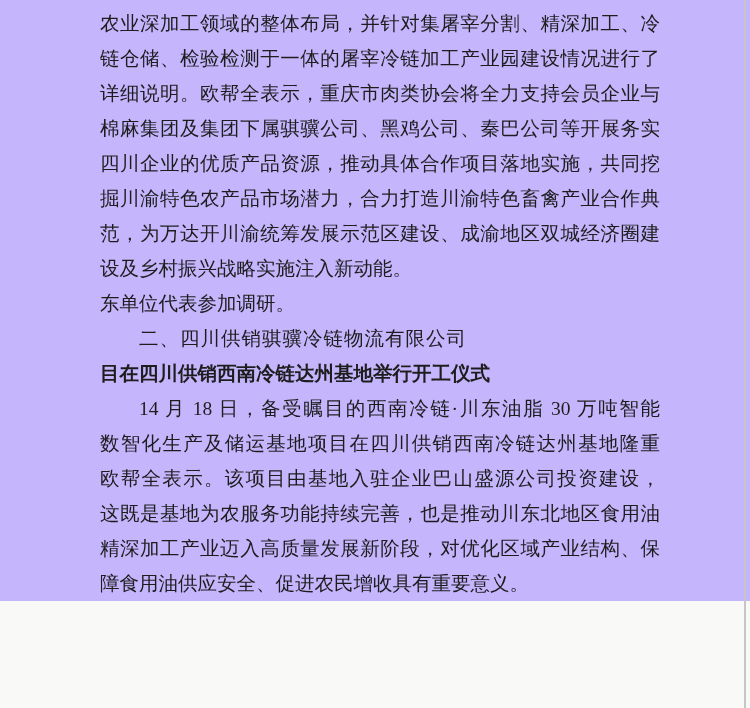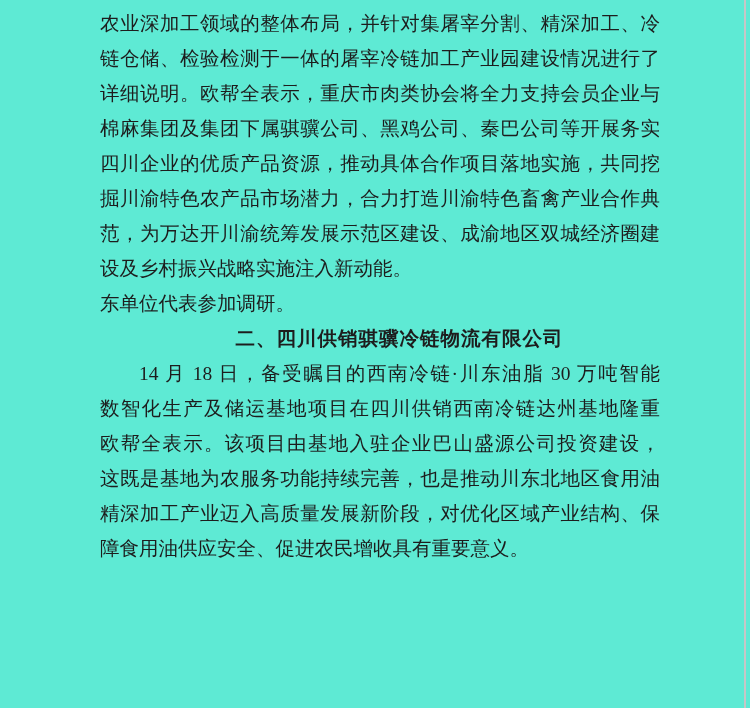--- a/index.html
+++ b/index.html
@@ -4,22 +4,22 @@
 <style>
   * { margin: 0; padding: 0; box-sizing: border-box; }
   html, body {
     width: 750px; height: 708px;
     overflow: hidden;
     background: #f9f9f8;
     font-family: "Liberation Serif", "DejaVu Serif", serif;
   }
   .page {
     position: relative;
-    width: 750px; height: 708px;
-    background: #5eead4;
+    width: 750px; height: 601px;
+    background: #c4b5fd;
   }
   .content {
     position: absolute;
     left: 100px; top: 6px;
     width: 560px;
   }
   .line {
     height: 35px;
     line-height: 35px;
     font-size: 19.5px;
@@ -30,24 +30,23 @@
   }
   .just {
     white-space: normal;
     text-align: justify;
     text-align-last: justify;
     text-justify: inter-character;
   }
   .indent { text-indent: 2em; }
   .bold { font-weight: bold; }
   .heading {
-    font-weight: bold;
+    font-weight: normal;
     font-family: "Liberation Sans", "DejaVu Sans", sans-serif;
     letter-spacing: 1px;
-    text-align: center;
   }
   .right-border {
     position: absolute;
     left: 744px; top: 0;
     width: 2px; height: 708px;
     background: #c6c6c6;
   }
 </style>
 </head>
 <body>
@@ -57,20 +56,21 @@
     <div class="line just">农业深加工领域的整体布局，并针对集屠宰分割、精深加工、冷</div>
     <div class="line just">链仓储、检验检测于一体的屠宰冷链加工产业园建设情况进行了</div>
     <div class="line just">详细说明。欧帮全表示，重庆市肉类协会将全力支持会员企业与</div>
     <div class="line just">棉麻集团及集团下属骐骥公司、黑鸡公司、秦巴公司等开展务实</div>
     <div class="line just">四川企业的优质产品资源，推动具体合作项目落地实施，共同挖</div>
     <div class="line just">掘川渝特色农产品市场潜力，合力打造川渝特色畜禽产业合作典</div>
     <div class="line just">范，为万达开川渝统筹发展示范区建设、成渝地区双城经济圈建</div>
     <div class="line">设及乡村振兴战略实施注入新动能。</div>
     <div class="line">东单位代表参加调研。</div>
     <div class="line heading indent">二、四川供销骐骥冷链物流有限公司</div>
+    <div class="line bold">目在四川供销西南冷链达州基地举行开工仪式</div>
     <div class="line just indent">14 月 18 日，备受瞩目的西南冷链·川东油脂 30 万吨智能</div>
     <div class="line just">数智化生产及储运基地项目在四川供销西南冷链达州基地隆重</div>
     <div class="line just">欧帮全表示。该项目由基地入驻企业巴山盛源公司投资建设，</div>
     <div class="line just">这既是基地为农服务功能持续完善，也是推动川东北地区食用油</div>
     <div class="line just">精深加工产业迈入高质量发展新阶段，对优化区域产业结构、保</div>
     <div class="line">障食用油供应安全、促进农民增收具有重要意义。</div>
   </div>
   <div class="right-border"></div>
 </div>
 

